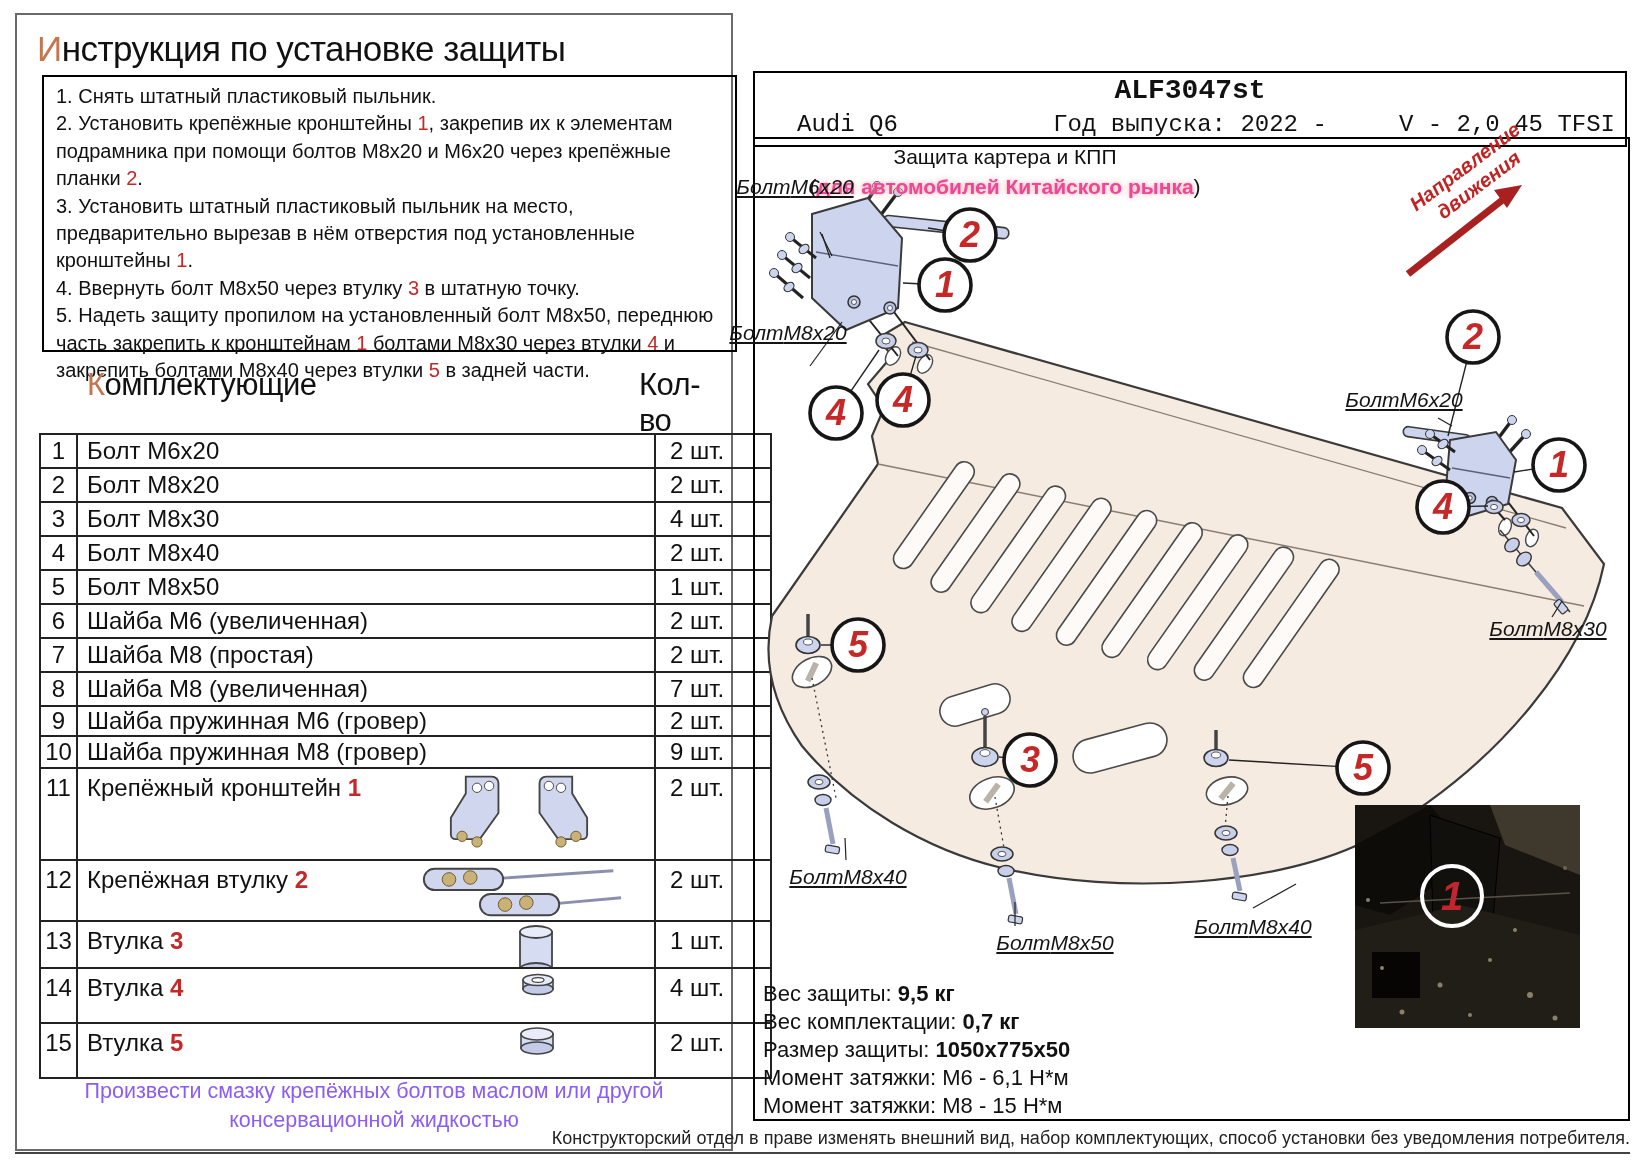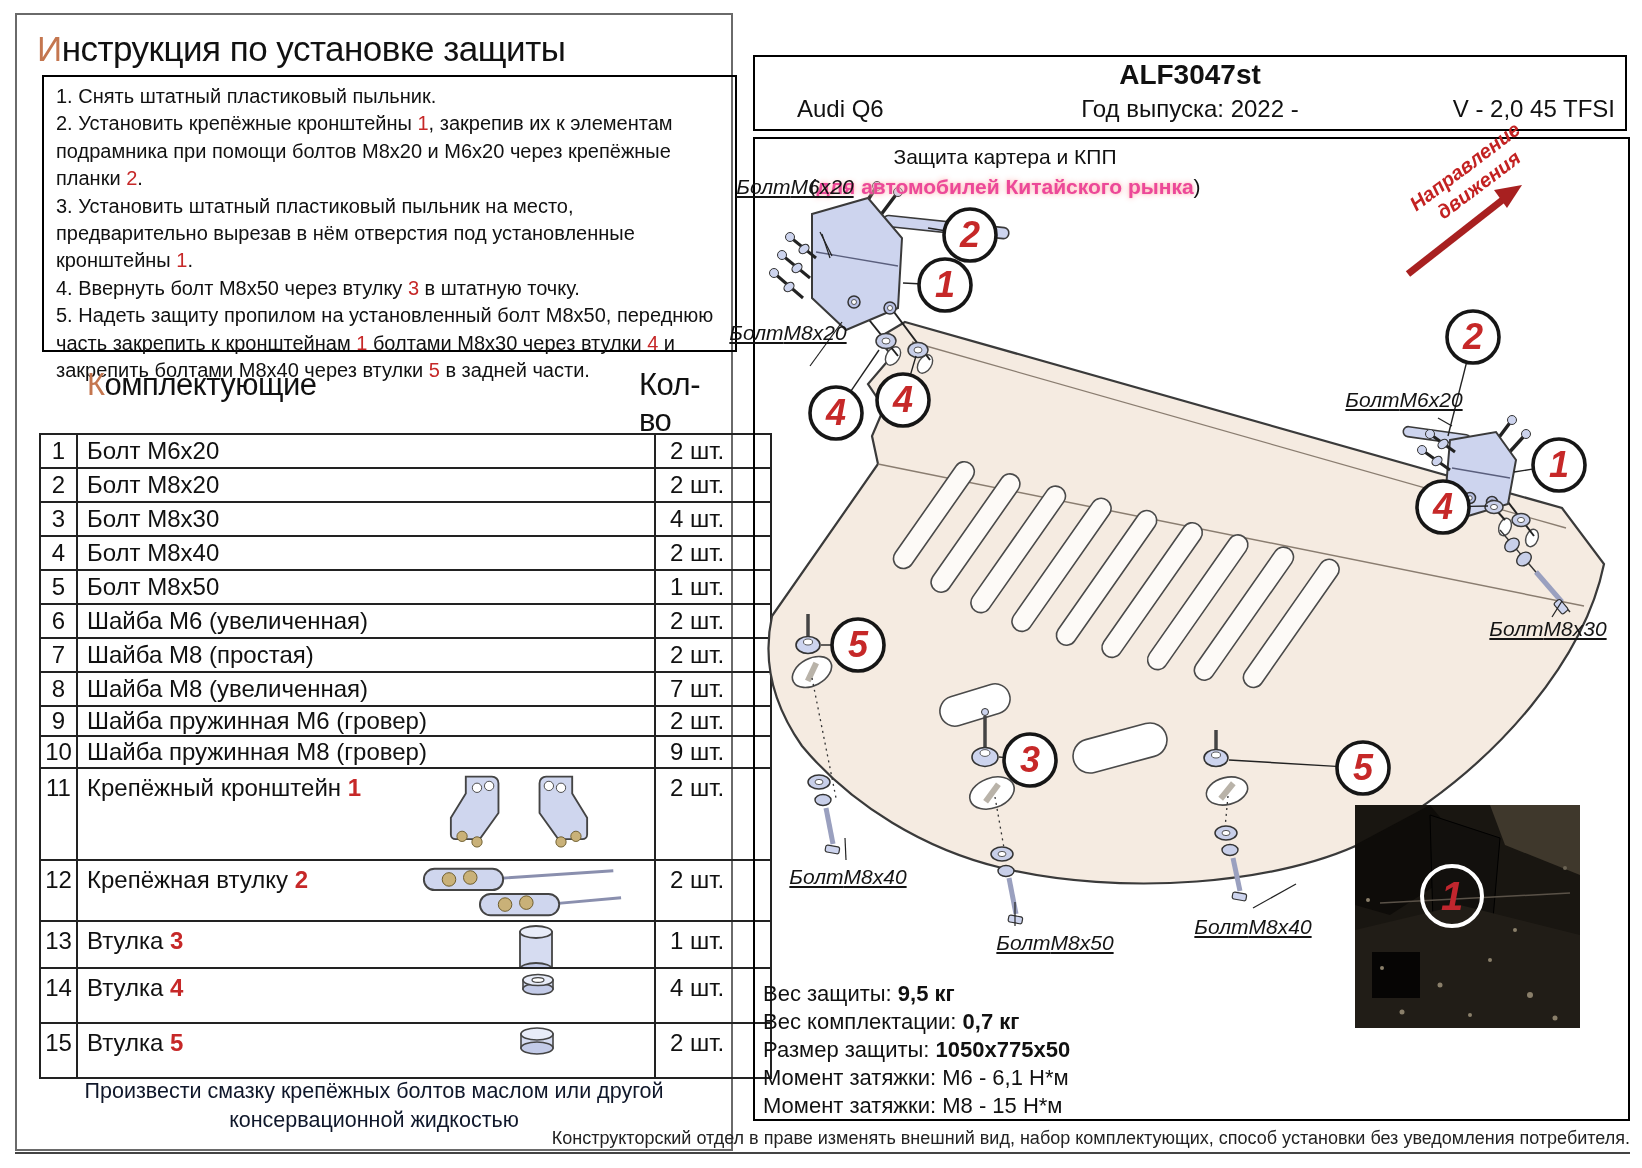--- a/index.html
+++ b/index.html
@@ -16,23 +16,23 @@
   #parts-head-left{left:70px;top:352px;font-size:31px;letter-spacing:-0.5px;}
   #parts-head-right{left:622px;top:352px;font-size:31px;letter-spacing:-0.5px;}
   #parts-table{left:22px;top:418px;width:696px;border-collapse:collapse;table-layout:fixed;}
   #parts-table td{border:2px solid #222;font-size:24px;overflow:hidden;}
   td.cnum{width:35px;text-align:center;padding:0;}
   td.cname{width:561px;padding:0 6px 0 9px;position:relative;}
   td.cqty{width:100px;padding:0 0 0 14px;}
   tr.tall td{vertical-align:top;padding-top:5px;}
   .mark{color:#c62828;font-weight:bold;}
   .part-icon{position:absolute;pointer-events:none;}
-  #footnote{left:0;top:1062px;width:714px;text-align:center;color:#0f172a;font-size:21.5px;line-height:29px;}
+  #footnote{left:0;top:1062px;width:714px;text-align:center;color:#8b5cf6;font-size:21.5px;line-height:29px;}
   
-  #hdr-box{left:753px;top:55px;width:874px;height:76px;border:2px solid #000;box-sizing:border-box;}
+  #hdr-box{left:753px;top:71px;width:874px;height:76px;border:2px solid #000;box-sizing:border-box;font-family:Liberation Mono, monospace;}
   #hdr-title{position:absolute;left:0;top:2px;width:100%;text-align:center;font-size:28px;font-weight:bold;}
   #hdr-row{position:absolute;left:0;top:38px;width:100%;font-size:24px;}
   #hdr-car{position:absolute;left:42px;top:0;}
   #hdr-year{position:absolute;left:0;top:0;width:100%;text-align:center;}
   #hdr-engine{position:absolute;right:10px;top:0;text-align:right;}
   #diag-box{left:753px;top:137px;width:877px;height:984px;border:2px solid #000;box-sizing:border-box;}
   #diag-svg{left:753px;top:137px;}
   #subtitle{left:790px;top:142px;width:430px;text-align:center;font-size:21px;line-height:30px;}
   #subtitle .glow{color:#ec4899;font-weight:bold;text-shadow:0 0 6px #ffaeae,0 0 2px #ffcccc;}
   #direction{left:1392px;top:153px;width:160px;text-align:center;color:#c32222;

